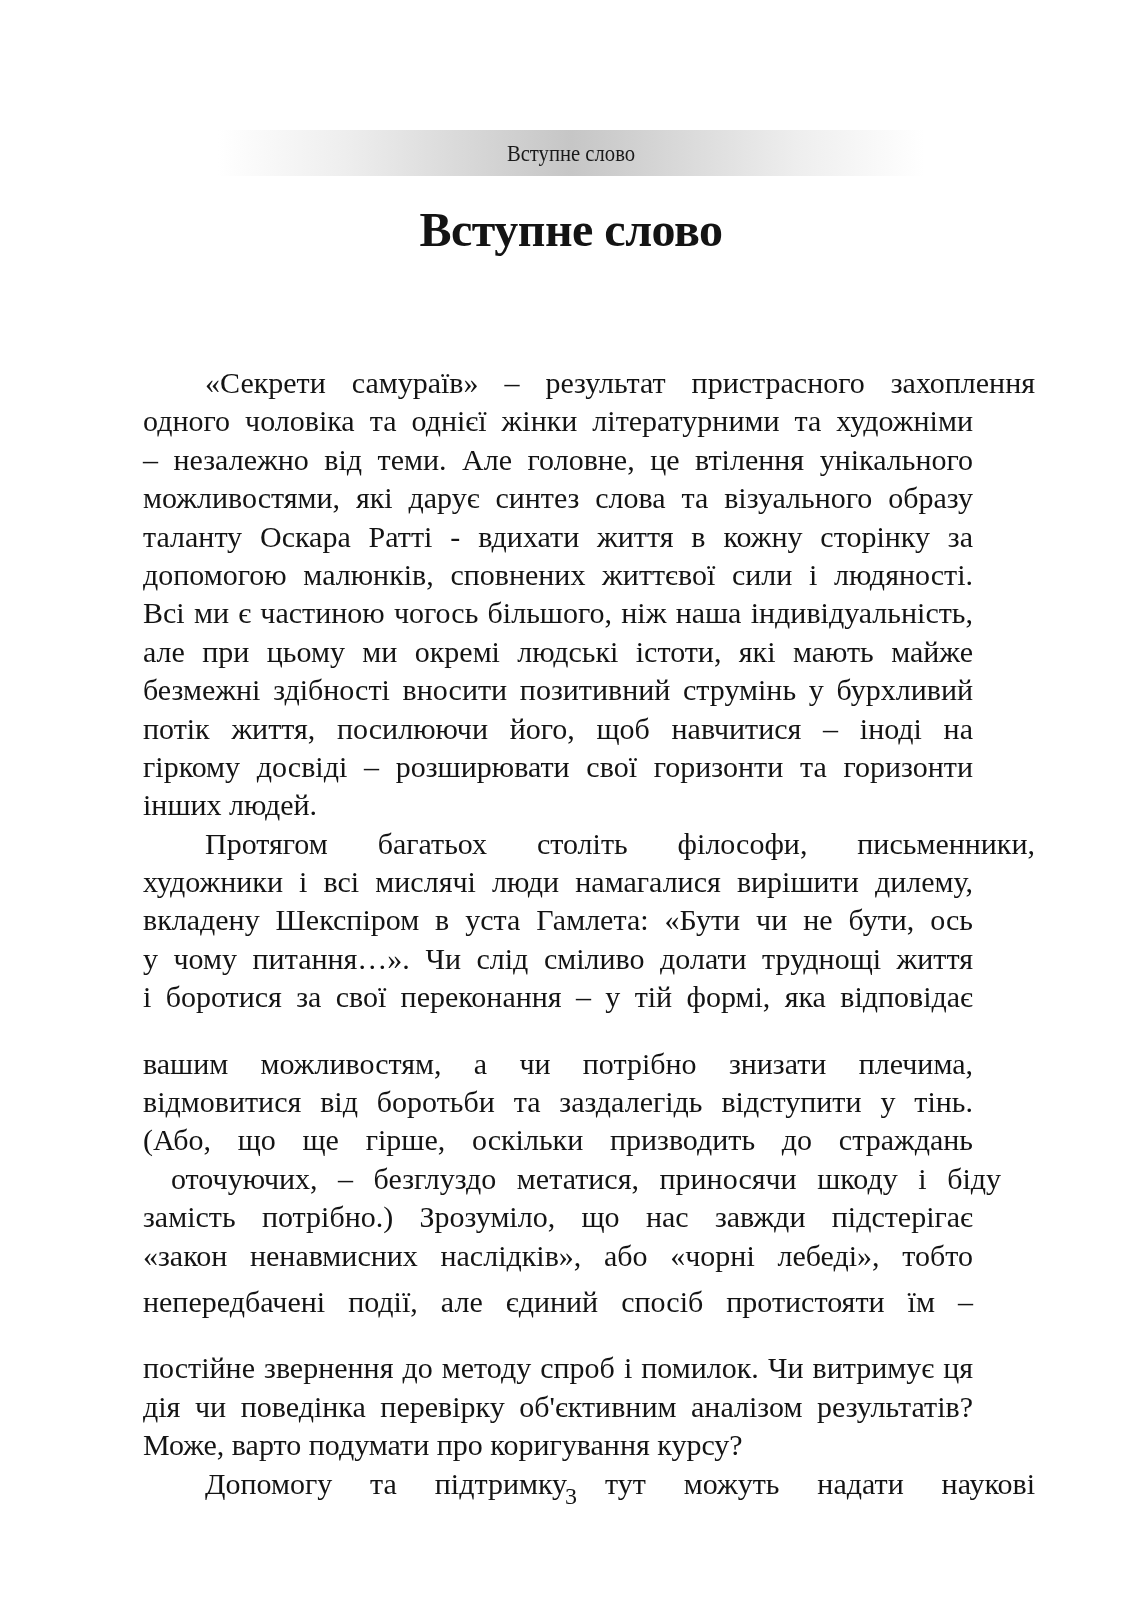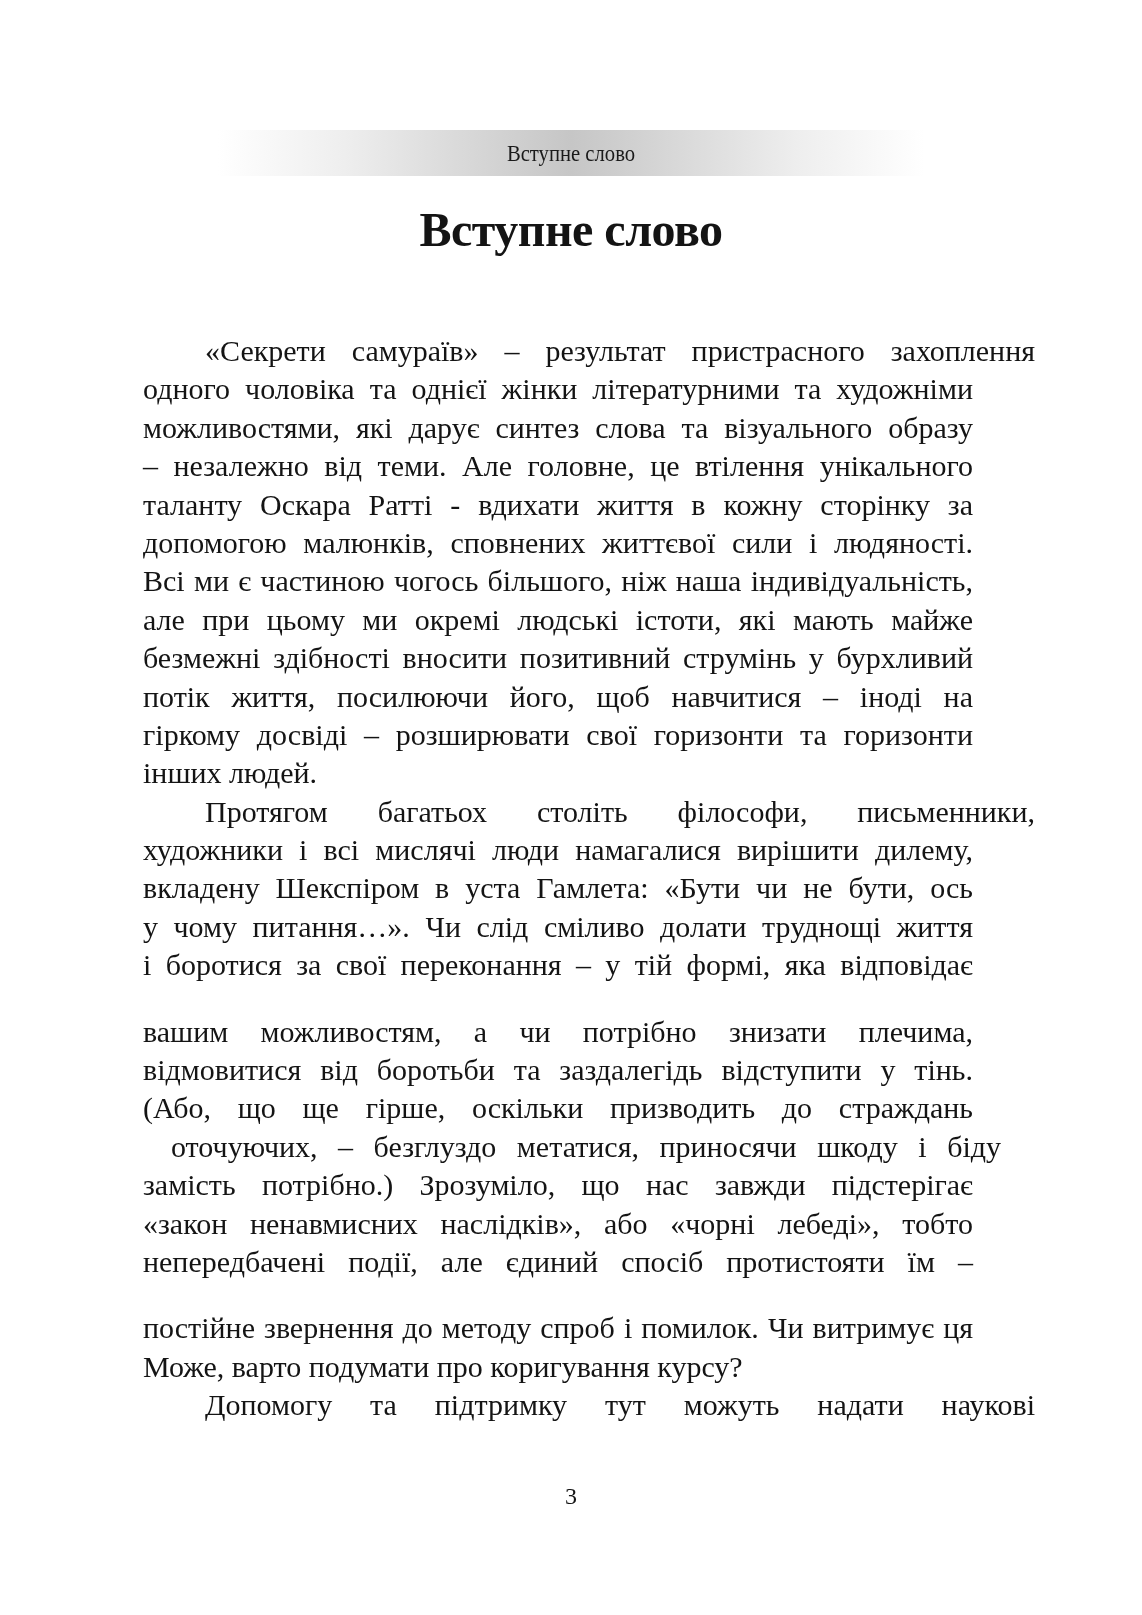--- a/index.html
+++ b/index.html
@@ -37,21 +37,21 @@
       top: 198px;
       text-align: center;
       font-size: 48px;
       font-weight: bold;
       line-height: 64px;
       letter-spacing: -0.5px;
     }
     .body-text {
       position: absolute;
       left: 143px;
-      top: 332px;
+      top: 364px;
       width: 830px;
     }
     .line {
       display: block;
       height: 38.4px;
       line-height: 38.4px;
       font-size: 30px;
       white-space: nowrap;
       text-align: justify;
       text-align-last: justify;
@@ -78,22 +78,22 @@
 
 <div class="running-header">Вступне слово</div>
 
 <h1 class="chapter-title" style="margin:0;">Вступне слово</h1>
 
 <div class="body-text">
 
   <div>
     <span class="line indent" style="display: block; width: 830px; text-align-last: justify;">«Секрети самураїв» – результат пристрасного захоплення</span>
     <span class="line" style="display: block; width: 830px; text-align-last: justify;">одного чоловіка та однієї жінки літературними та художніми</span>
+    <span class="line" style="display: block; width: 830px; text-align-last: justify;">– незалежно від теми. Але головне, це втілення унікального</span>
     <span class="line" style="display: block; width: 830px; text-align-last: justify;">можливостями, які дарує синтез слова та візуального образу</span>
-    <span class="line" style="display: block; width: 830px; text-align-last: justify;">– незалежно від теми. Але головне, це втілення унікального</span>
     <span class="line" style="display: block; width: 830px; text-align-last: justify;">таланту Оскара Ратті - вдихати життя в кожну сторінку за</span>
     <span class="line" style="display: block; width: 830px; text-align-last: justify;">допомогою малюнків, сповнених життєвої сили і людяності.</span>
     <span class="line" style="display: block; width: 830px; text-align-last: justify;">Всі ми є частиною чогось більшого, ніж наша індивідуальність,</span>
     <span class="line" style="display: block; width: 830px; text-align-last: justify;">але при цьому ми окремі людські істоти, які мають майже</span>
     <span class="line" style="display: block; width: 830px; text-align-last: justify;">безмежні здібності вносити позитивний струмінь у бурхливий</span>
     <span class="line" style="display: block; width: 830px; text-align-last: justify;">потік життя, посилюючи його, щоб навчитися – іноді на</span>
     <span class="line" style="display: block; width: 830px; text-align-last: justify;">гіркому досвіді – розширювати свої горизонти та горизонти</span>
     <span class="line last" style="display: block; width: 830px; text-align-last: left;">інших людей.</span>
   </div>
 
@@ -102,22 +102,23 @@
     <span class="line" style="display: block; width: 830px; text-align-last: justify;">художники і всі мислячі люди намагалися вирішити дилему,</span>
     <span class="line" style="display: block; width: 830px; text-align-last: justify;">вкладену Шекспіром в уста Гамлета: «Бути чи не бути, ось</span>
     <span class="line" style="display: block; width: 830px; text-align-last: justify;">у чому питання…». Чи слід сміливо долати труднощі життя</span>
     <span class="line" style="display: block; width: 830px; text-align-last: justify;">і боротися за свої переконання – у тій формі, яка відповідає</span>
     <span class="line" style="display: block; width: 830px; text-align-last: justify; margin-top: 28px;">вашим можливостям, а чи потрібно знизати плечима,</span>
     <span class="line" style="display: block; width: 830px; text-align-last: justify;">відмовитися від боротьби та заздалегідь відступити у тінь.</span>
     <span class="line" style="display: block; width: 830px; text-align-last: justify;">(Або, що ще гірше, оскільки призводить до страждань</span>
     <span class="line" style="display: block; width: 830px; text-align-last: justify; margin-left: 28px;">оточуючих, – безглуздо метатися, приносячи шкоду і біду</span>
     <span class="line" style="display: block; width: 830px; text-align-last: justify;">замість потрібно.) Зрозуміло, що нас завжди підстерігає</span>
     <span class="line" style="display: block; width: 830px; text-align-last: justify;">«закон ненавмисних наслідків», або «чорні лебеді», тобто</span>
-    <span class="line" style="display: block; width: 830px; text-align-last: justify;">непередбачені події, але єдиний спосіб протистояти їм –</span>
+    <span class="line" style="display: block; width: 830px; text-align-last: justify; margin-top: 8px;">непередбачені події, але єдиний спосіб протистояти їм –</span>
     <span class="line" style="display: block; width: 830px; text-align-last: justify; margin-top: 28px;">постійне звернення до методу спроб і помилок. Чи витримує ця</span>
+    <span class="line" style="display: block; width: 830px; text-align-last: justify;">дія чи поведінка перевірку об'єктивним аналізом результатів?</span>
     <span class="line last" style="display: block; width: 830px; text-align-last: left;">Може, варто подумати про коригування курсу?</span>
   </div>
 
   <div>
     <span class="line indent" style="display: block; width: 830px; text-align-last: justify;">Допомогу та підтримку тут можуть надати наукові</span>
   </div>
 </div>
 
 <div class="folio">3</div>
 

